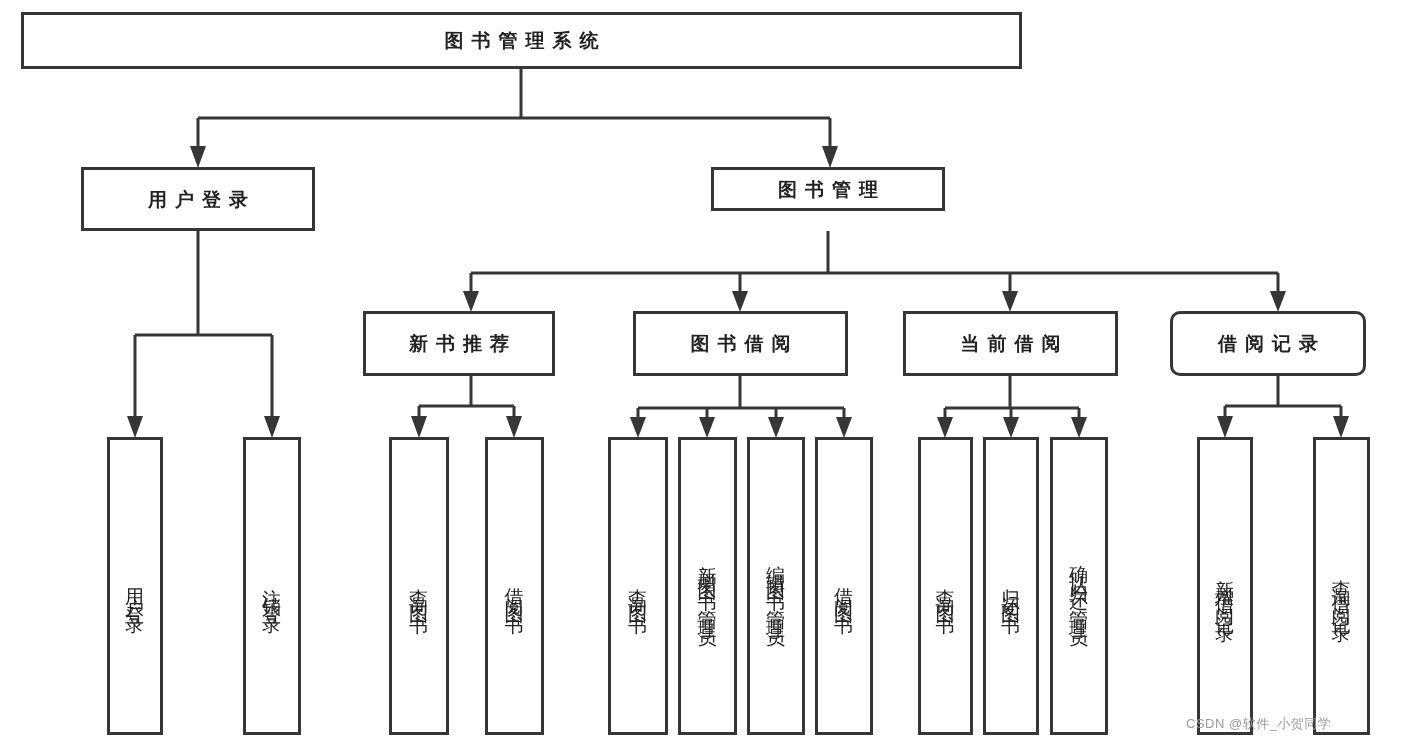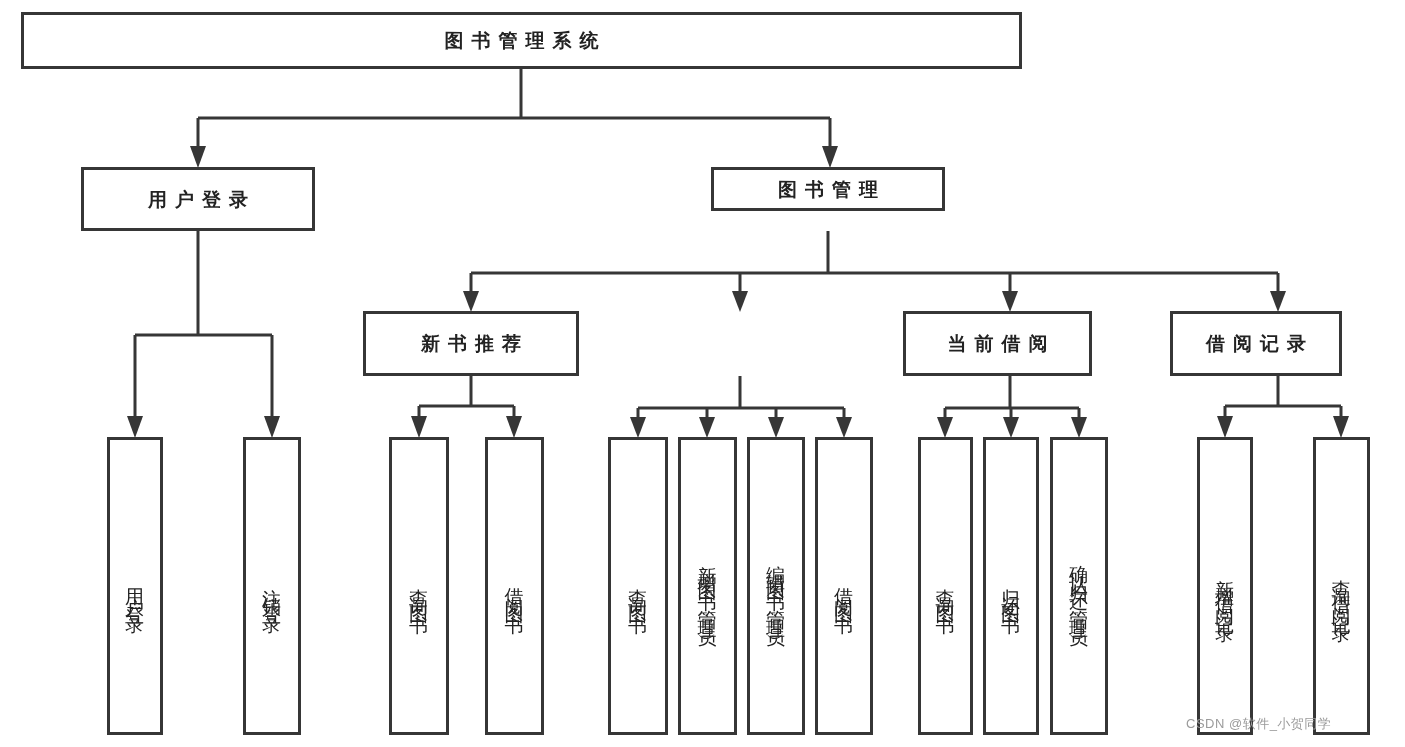--- a/index.html
+++ b/index.html
@@ -28,24 +28,24 @@
   .box.v span{
     writing-mode:vertical-rl;
     text-orientation:mixed;
     font-size:19px;line-height:1;letter-spacing:9px;margin-bottom:-9px;
     white-space:nowrap;
   }
   
   #n-root{left:21px;top:12px;width:1001px;height:57px;}
   #n-l1a{left:81px;top:167px;width:234px;height:64px;}
   #n-l1b{left:711px;top:167px;width:234px;height:44px;}
-  #n-l2a{left:363px;top:311px;width:216px;height:65px;}
+  #n-l2a{left:363px;top:311px;width:192px;height:65px;}
   #n-l2b{left:633px;top:311px;width:215px;height:65px;}
-  #n-l2c{left:903px;top:311px;width:189px;height:65px;}
-  #n-l2d{left:1170px;top:311px;width:172px;height:65px;}
+  #n-l2c{left:903px;top:311px;width:215px;height:65px;}
+  #n-l2d{left:1170px;top:311px;width:196px;height:65px;border-radius:10px;}
   #n-a1{left:107px;top:437px;width:56px;height:298px;}
   #n-a2{left:243px;top:437px;width:58px;height:298px;}
   #n-b1{left:389px;top:437px;width:60px;height:298px;}
   #n-b2{left:485px;top:437px;width:59px;height:298px;}
   #n-c1{left:608px;top:437px;width:60px;height:298px;}
   #n-c2{left:678px;top:437px;width:59px;height:298px;}
   #n-c3{left:747px;top:437px;width:58px;height:298px;}
   #n-c4{left:815px;top:437px;width:58px;height:298px;}
   #n-d1{left:918px;top:437px;width:55px;height:298px;}
   #n-d2{left:983px;top:437px;width:56px;height:298px;}
@@ -114,20 +114,23 @@
   <div class="box h" id="n-l1a">
     <span>用户登录</span>
   </div>
   <div class="box h" id="n-l1b">
     <span>图书管理</span>
   </div>
 
   <div class="box h" id="n-l2a">
     <span>新书推荐</span>
   </div>
+  <div class="box h" id="n-l2b">
+    <span>图书借阅</span>
+  </div>
   <div class="box h" id="n-l2c">
     <span>当前借阅</span>
   </div>
   <div class="box h" id="n-l2d">
     <span>借阅记录</span>
   </div>
 
   <div class="box v" id="n-a1">
     <span>用户登录</span>
   </div>

